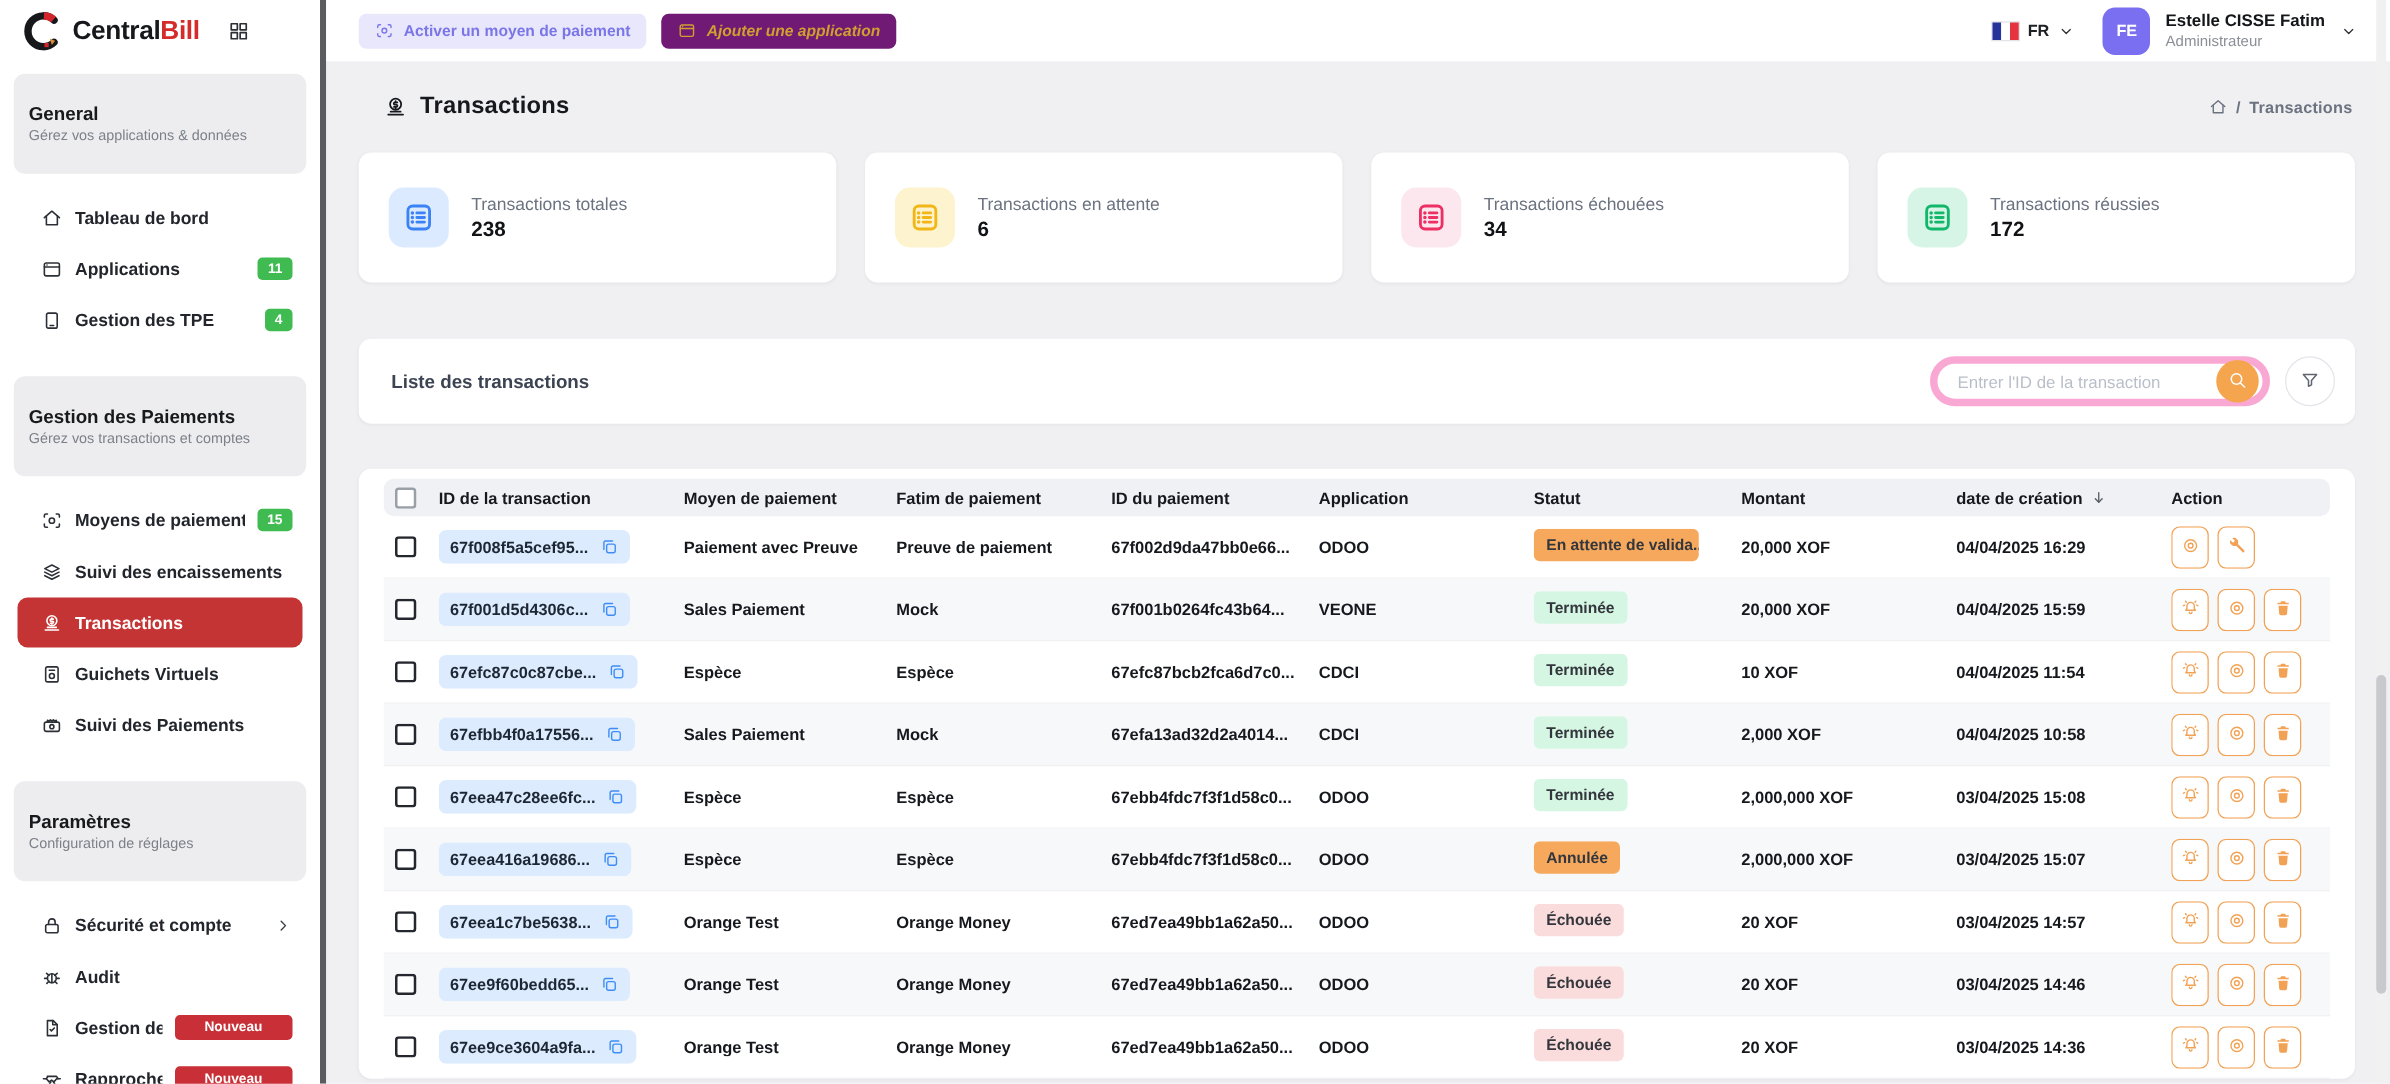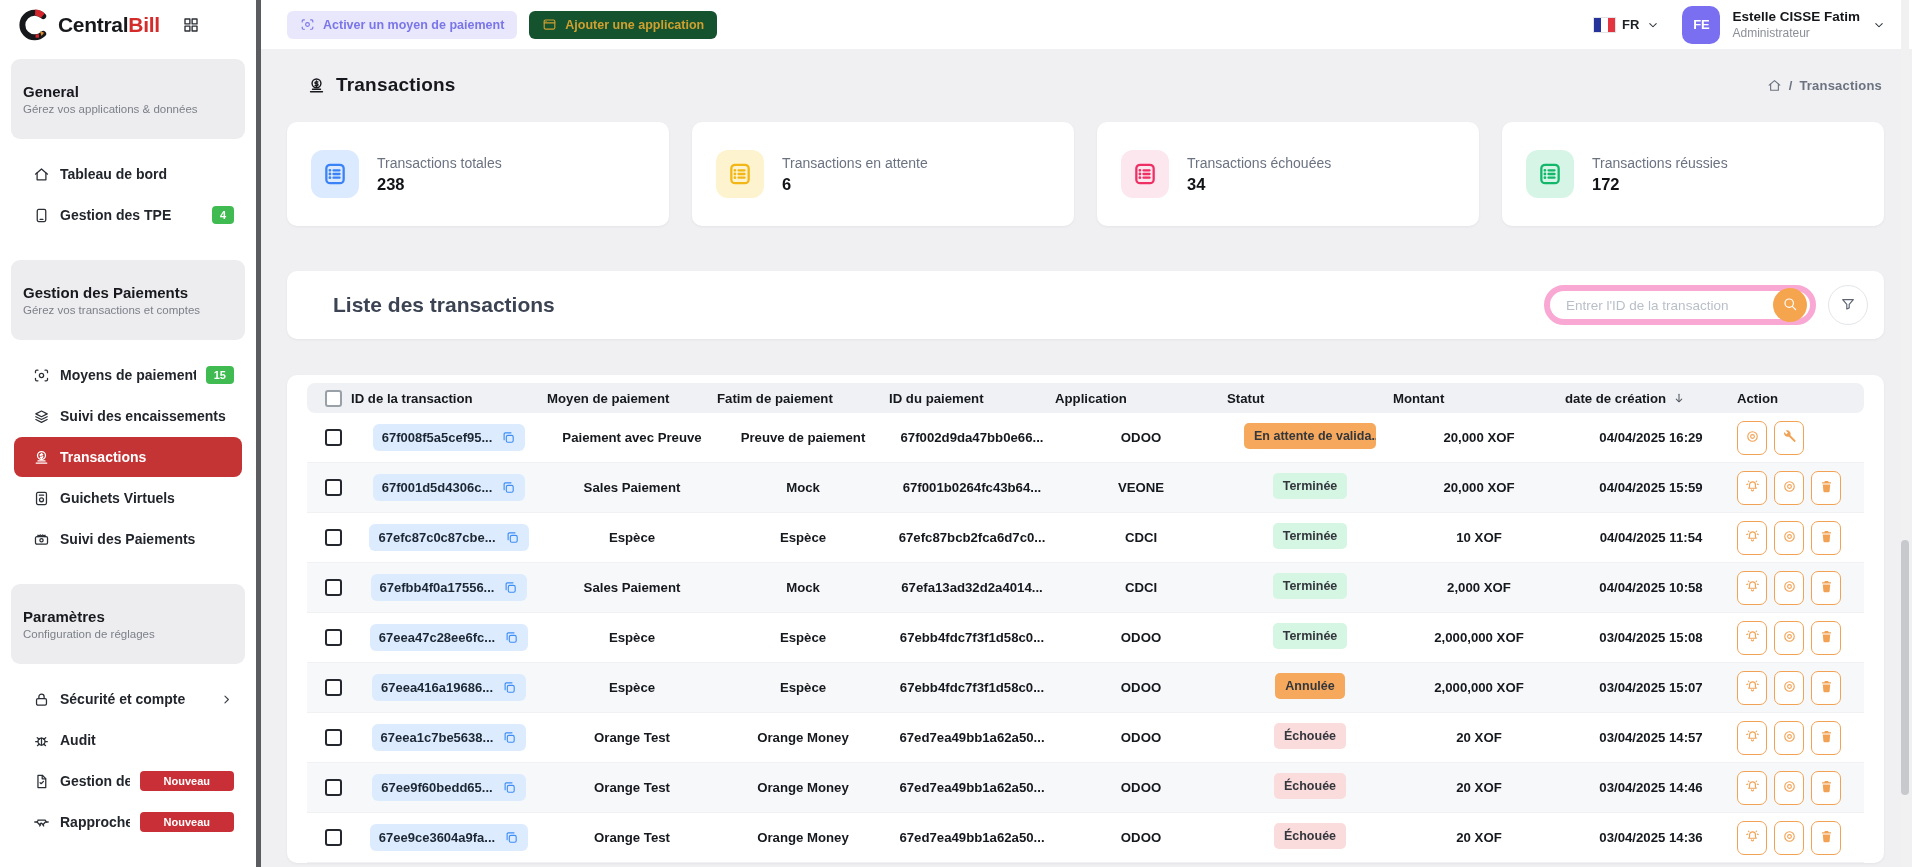--- a/index.html
+++ b/index.html
@@ -32,21 +32,21 @@
   .nav-chev { width:15px; height:15px; color:#3a3f46; flex:0 0 15px; }
   .nav-chev svg { width:100%; height:100%; }
 
   
   .main { flex:1 1 auto; height:100%; background:#f0f0f3; display:flex; flex-direction:column; position:relative; }
   .topbar { height:49px; background:#fff; display:flex; align-items:center; padding:0 26px; gap:12px; flex:0 0 49px; }
   .top-action { display:inline-flex; align-items:center; gap:8px; height:28px; border:none; border-radius:6px; padding:0 13px; font-size:12.5px; font-weight:600; cursor:pointer; font-family:inherit; }
   .top-action .i16 { width:15px; height:15px; }
   .top-action .i16 svg { width:100%; height:100%; }
   .top-action.purple { background:#e9e7fc; color:#7a76e8; }
-  .top-action.yellow { background:#14532d; color:#cfa030; }
+  .top-action.yellow { background:#701a75; color:#cfa030;font-style:italic; }
   .top-right { margin-left:auto; display:flex; align-items:center; gap:22px; }
   .lang { display:flex; align-items:center; gap:7px; cursor:pointer; }
   .flag { width:21px; height:14px; display:flex; box-shadow:0 0 0 1px #e3e3e8; }
   .flag i { flex:1; } .flag .f1{background:#26339b;} .flag .f2{background:#fff;} .flag .f3{background:#e4343f;}
   .lang-code { font-size:13px; font-weight:600; color:#1d2025; }
   .chev { width:14px; height:14px; color:#30343a; }
   .chev svg { width:100%; height:100%; }
   .user { display:flex; align-items:center; gap:12px; cursor:pointer; }
   .avatar { width:38px; height:38px; border-radius:10px; background:#7a6ff0; color:#fff; display:grid; place-items:center; font-size:13px; font-weight:600; }
   .user-name { font-size:13.5px; font-weight:800; color:#14161a; }
@@ -64,32 +64,32 @@
   .bc-cur { font-size:13px; font-weight:700; letter-spacing:0.2px; }
 
   .cards { display:grid; grid-template-columns:repeat(4,1fr); gap:23px; margin-top:15px; }
   .card { background:#fff; border-radius:10px; height:104px; box-shadow:0 1px 3px rgba(20,20,40,.05); display:flex; align-items:center; padding:0 24px; gap:18px; }
   .card-ic { width:48px; height:48px; border-radius:12px; display:grid; place-items:center; background:var(--accbg); color:var(--acc); flex:0 0 48px; }
   .card-ic svg { width:26px; height:26px; }
   .card-label { font-size:14px; color:#6b7280; }
   .card-value { font-size:16.5px; font-weight:800; color:#111317; margin-top:4px; }
 
   .list-panel { background:#fff; border-radius:10px; height:68px; margin-top:45px; box-shadow:0 1px 3px rgba(20,20,40,.05); display:flex; align-items:center; padding:0 16px 0 26px; }
-  .list-title { font-size:21px; font-weight:600; color:#3c4453;margin-left:20px; }
+  .list-title { font-size:15px; font-weight:600; color:#3c4453; }
   .list-tools { margin-left:auto; display:flex; align-items:center; gap:12px; }
   .search-pill { width:272px; height:40px; border:6px solid #f9a8d4; border-radius:20px; display:flex; align-items:center; padding:0 3px 0 16px; background:#fff; }
   .search-input { border:none; outline:none; flex:1 1 auto; font-size:13.5px; color:#333; font-family:inherit; background:transparent; }
   .search-input::placeholder { color:#b9bfc8; }
   .search-btn { width:34px; height:34px; border-radius:50%; background:#f6a54f; border:none; color:#fff; display:grid; place-items:center; cursor:pointer; flex:0 0 34px; }
   .search-btn svg { width:16px; height:16px; }
   .filter-btn { width:40px; height:40px; border-radius:50%; border:1px solid #e3e5ea; background:#fff; color:#5f6672; display:grid; place-items:center; cursor:pointer; }
   .filter-btn svg { width:16px; height:16px; }
 
   .table-card { background:#fff; border-radius:10px; margin-top:36px; padding:8px 20px 0 20px; box-shadow:0 1px 3px rgba(20,20,40,.05); }
-  .tgrid { display:grid; grid-template-columns:44px 196px 170px 172px 166px 172px 166px 172px 172px 1fr; align-items:center;text-align:center; }
+  .tgrid { display:grid; grid-template-columns:44px 196px 170px 172px 166px 172px 166px 172px 172px 1fr; align-items:center; }
   .thead { background:#f0f1f4; border-radius:8px; height:30px; }
   .th { font-size:12.3px; font-weight:600; color:#989ea9; display:flex; align-items:center; gap:6px; }
   .sort { width:14px; height:14px; color:#555b64; }
   .sort svg { width:100%; height:100%; }
   .trow { height:50px; border-bottom:1px solid #f1f1f4; }
   .trow:nth-child(even) { background:#f7f8fa; }
   .cell { font-size:13.2px; font-weight:600; color:#15181d; overflow:hidden; white-space:nowrap; }
   .chk { width:17px; height:17px; border:2px solid #24282e; border-radius:3px; background:#fff; display:inline-block; vertical-align:middle; margin-left:9px; cursor:pointer; }
   .thead .chk { border-color:#9aa0a8; }
   .id-pill { display:inline-flex; align-items:center; gap:9px; background:#dcecfe; border-radius:6px; padding:6px 9px; }
@@ -134,20 +134,29 @@
     <div class="sec-sub">Gérez vos applications &amp; données</div>
   </div>
         <div class="nav-list">
           <div class="nav-item">
     <span class="nav-ic"><svg viewBox="0 0 24 24" fill="none" stroke="currentColor" stroke-width="1.8" stroke-linecap="round" stroke-linejoin="round">
                 <path d="M3.5 11.5 12 4.2l8.5 7.3"></path>
                 <path d="M5.8 9.8v9.7h12.4V9.8"></path>
               </svg></span>
     <span class="nav-label">Tableau de bord</span>
   </div>
+          <div class="nav-item">
+    <span class="nav-ic"><svg viewBox="0 0 24 24" fill="none" stroke="currentColor" stroke-width="1.8" stroke-linecap="round" stroke-linejoin="round">
+                <rect x="3.5" y="4.8" width="17" height="14.5" rx="2"></rect>
+                <path d="M3.5 9.3h17"></path>
+                <path d="M6.5 7h.01"></path>
+              </svg></span>
+    <span class="nav-label">Applications</span>
+  <span class="count-badge">11</span>
+          </div>
           <div class="nav-item">
     <span class="nav-ic"><svg viewBox="0 0 24 24" fill="none" stroke="currentColor" stroke-width="1.8" stroke-linecap="round" stroke-linejoin="round">
                 <rect x="6" y="3.5" width="12" height="17" rx="2"></rect>
                 <path d="M10 17.5h4"></path>
               </svg></span>
     <span class="nav-label">Gestion des TPE</span>
   <span class="count-badge">4</span>
           </div>
         </div>
         <div class="sec-card">

